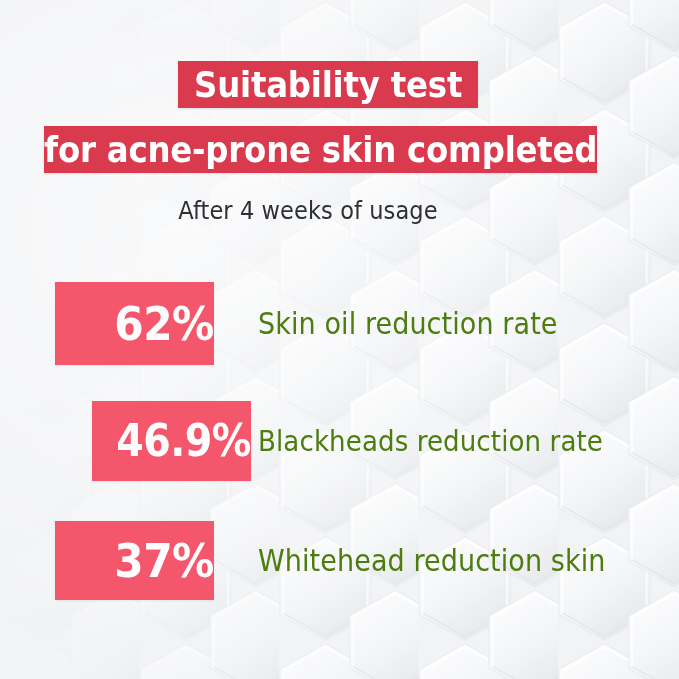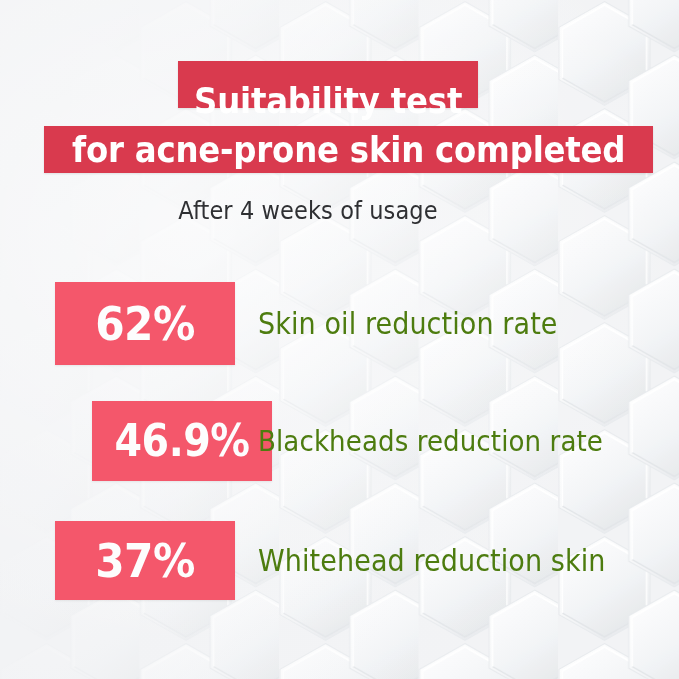--- a/index.html
+++ b/index.html
@@ -60,31 +60,31 @@
     letter-spacing:-0.2px;
     white-space:nowrap;
     box-shadow:0 1px 2px rgba(0,0,0,0.10);
   }
 
   .banner-1 {
     position:absolute;
     left:178px; top:61px;
     height:47px;
     line-height:47px;
-    padding:16px 16px;
+    padding:0 16px;
     font-size:36px;
     background:#d93a4e;
   }
 
   .banner-2 {
     position:absolute;
     left:44px; top:126px;
     height:47px;
     line-height:47px;
-    padding:0 28px;
+    padding:0 0;
     font-size:36px;
     background:#d93a4e;
   }
 
   .subtitle {
     position:absolute;
     left:0; top:196px;
     width:616px;
     text-align:center;
     font-size:25px;
@@ -96,25 +96,25 @@
 
   
   .stat-row { position:absolute; left:0; width:679px; height:84px; }
   .row-1 { top:282px; }
   .row-2 { top:401px; }
   .row-3 { top:521px; }
 
   .stat-box {
     position:absolute;
     left:55px; top:0;
-    width:180px; height:83px;
+    width:159px; height:83px;
     background:#f4576b;
     display:flex;
     align-items:center;
-    justify-content:center;
+    justify-content:flex-end;
     box-shadow:0 1px 2px rgba(0,0,0,0.07);
   }
   .row-2 .stat-box { height:80px;margin-left:37px; }
   .row-3 .stat-box { height:79px; }
 
   .stat-value {
     color:#fdfdfd;
     font-weight:bold;
     font-size:47px;
     line-height:1;

